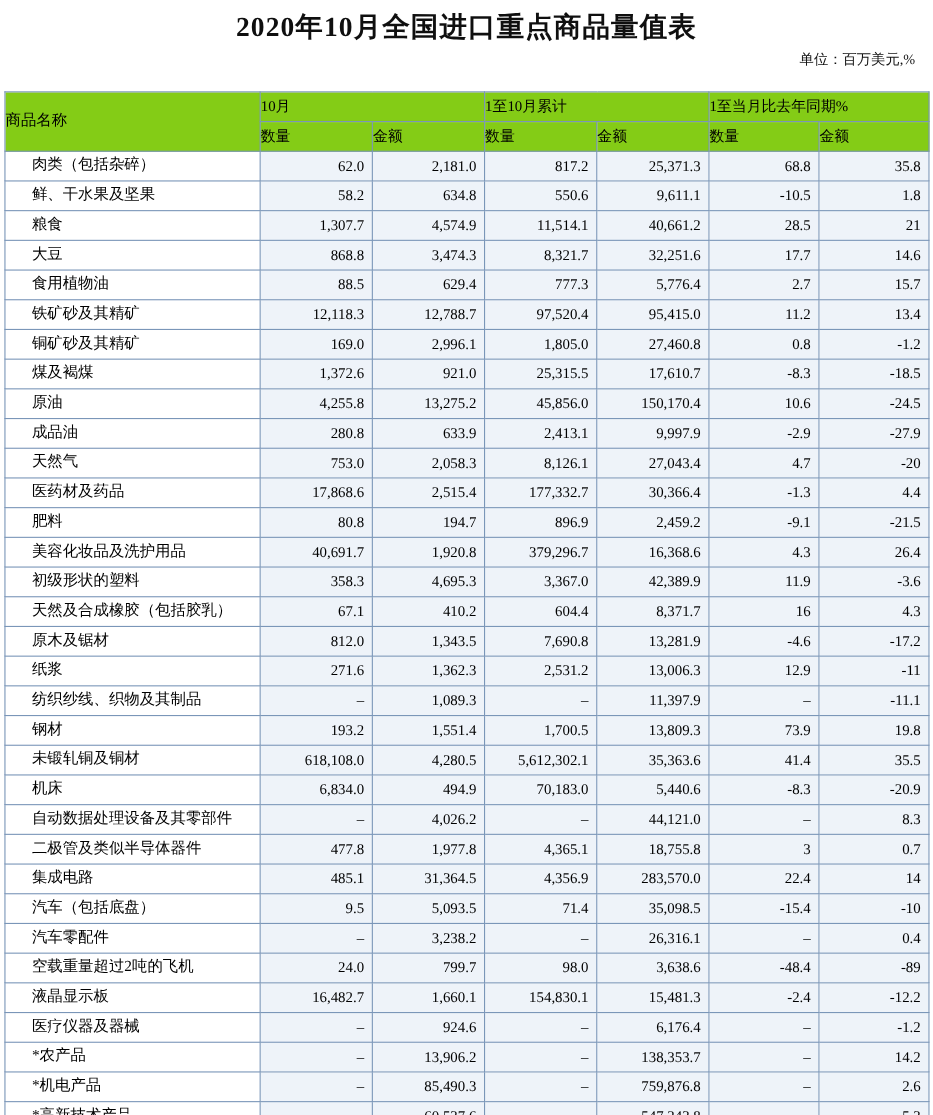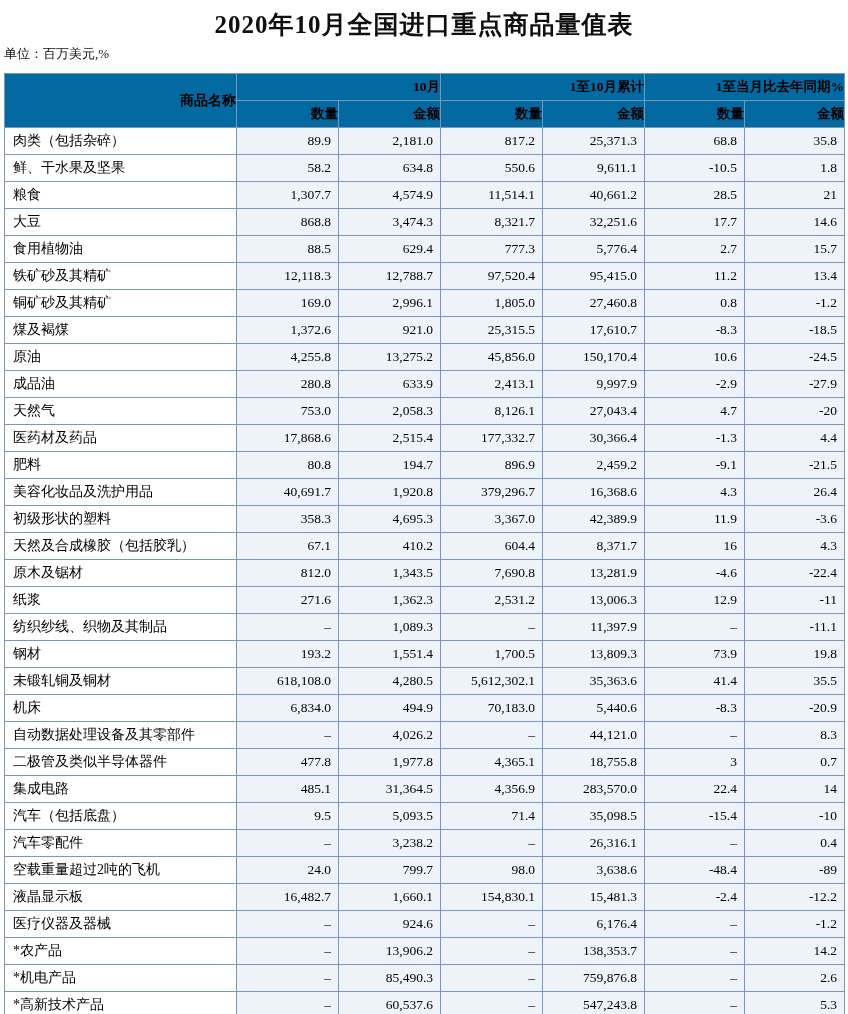--- a/index.html
+++ b/index.html
@@ -25,53 +25,53 @@
     text-align: center;
     font-family: "Liberation Serif", serif;
     font-weight: bold;
     font-size: 25px;
     letter-spacing: 1px;
     padding-top: 8px;
     padding-bottom: 4px;
     color: #0f0f0f;
   }
   .unit {
-    text-align: left;
+    text-align: right;
     font-size: 13px;
     padding-right: 12px;
-    padding-bottom: 10px;
+    padding-bottom: 20px;
     font-family: "Liberation Serif", serif;
     color: #111;
   }
   table.main {
     border-collapse: collapse;
     width: 840px;
     table-layout: fixed;
     font-family: "Liberation Serif", serif;
   }
   table.main th, table.main td {
     border: 1px solid #7a96b8;
     font-size: 13.5px;
     padding: 0;
     height: 26px;
     line-height: 26px;
     color: #000;
   }
   thead th {
-    background: #0369a1;
-    text-align: right;
-    font-weight: bold;
+    background: #84cc16;
+    text-align: left;
+    font-weight: normal;
     font-size: 14px;
   }
   thead th.namecol {
     font-size: 14px;
   }
   tbody td.name {
     text-align: left;
-    padding-left: 8px;
+    padding-left: 24px;
     background: #ffffff;
     font-size: 14px;
     white-space: nowrap;
     overflow: hidden;
   }
   tbody td.num {
     text-align: right;
     padding-right: 7px;
     font-size: 13.5px;
     white-space: nowrap;
@@ -117,21 +117,21 @@
         <th>金额</th>
         <th>数量</th>
         <th>金额</th>
         <th>数量</th>
         <th>金额</th>
       </tr>
     </thead>
     <tbody id="tbody">
         <tr>
           <td class="name">肉类（包括杂碎）</td>
-          <td class="num shaded">89.9</td>
+          <td class="num shaded">62.0</td>
           <td class="num shaded">2,181.0</td>
           <td class="num shaded">817.2</td>
           <td class="num shaded">25,371.3</td>
           <td class="num shaded">68.8</td>
           <td class="num shaded">35.8</td>
         </tr>
         <tr>
           <td class="name">鲜、干水果及坚果</td>
           <td class="num shaded">58.2</td>
           <td class="num shaded">634.8</td>
@@ -266,21 +266,21 @@
           <td class="num shaded">16</td>
           <td class="num shaded">4.3</td>
         </tr>
         <tr>
           <td class="name">原木及锯材</td>
           <td class="num shaded">812.0</td>
           <td class="num shaded">1,343.5</td>
           <td class="num shaded">7,690.8</td>
           <td class="num shaded">13,281.9</td>
           <td class="num shaded">-4.6</td>
-          <td class="num shaded">-22.4</td>
+          <td class="num shaded">-17.2</td>
         </tr>
         <tr>
           <td class="name">纸浆</td>
           <td class="num shaded">271.6</td>
           <td class="num shaded">1,362.3</td>
           <td class="num shaded">2,531.2</td>
           <td class="num shaded">13,006.3</td>
           <td class="num shaded">12.9</td>
           <td class="num shaded">-11</td>
         </tr>

